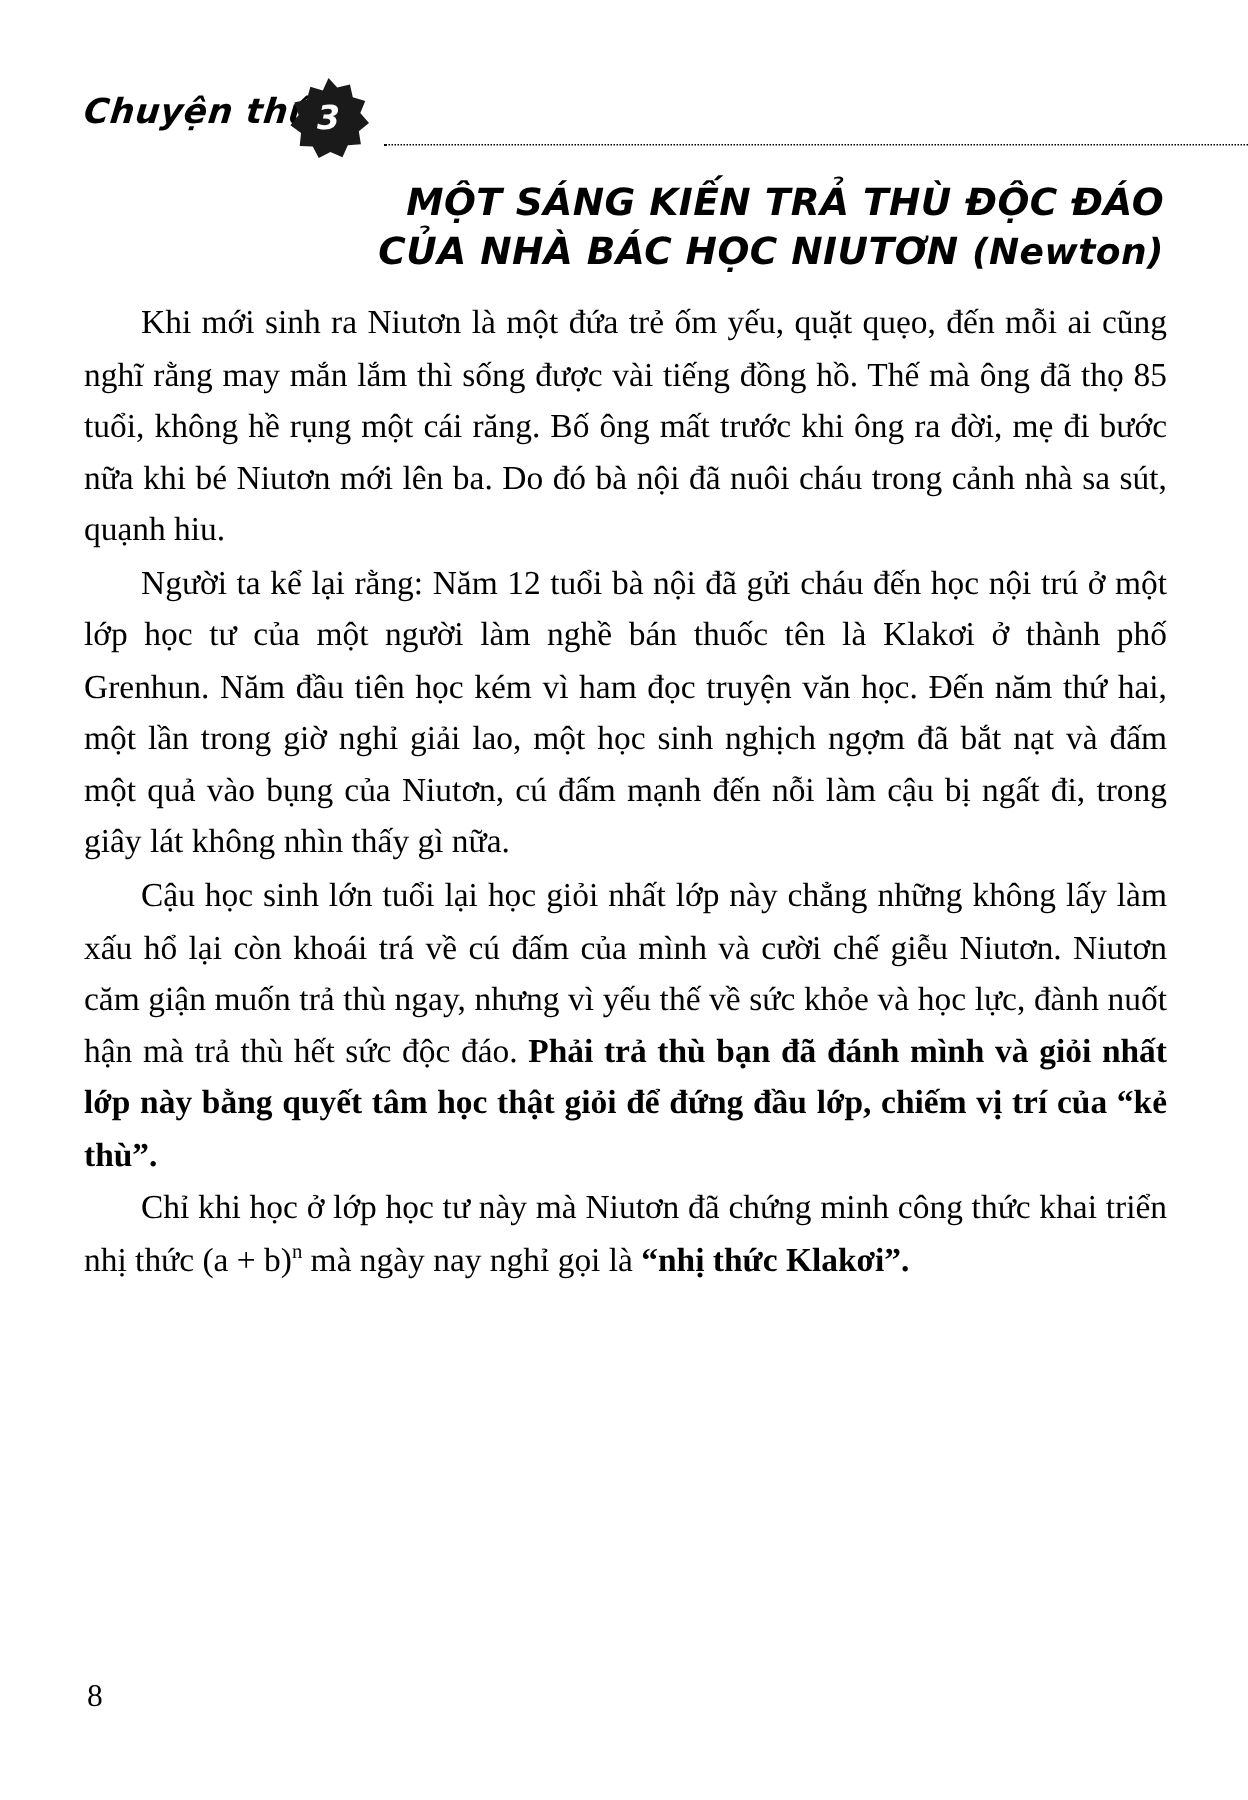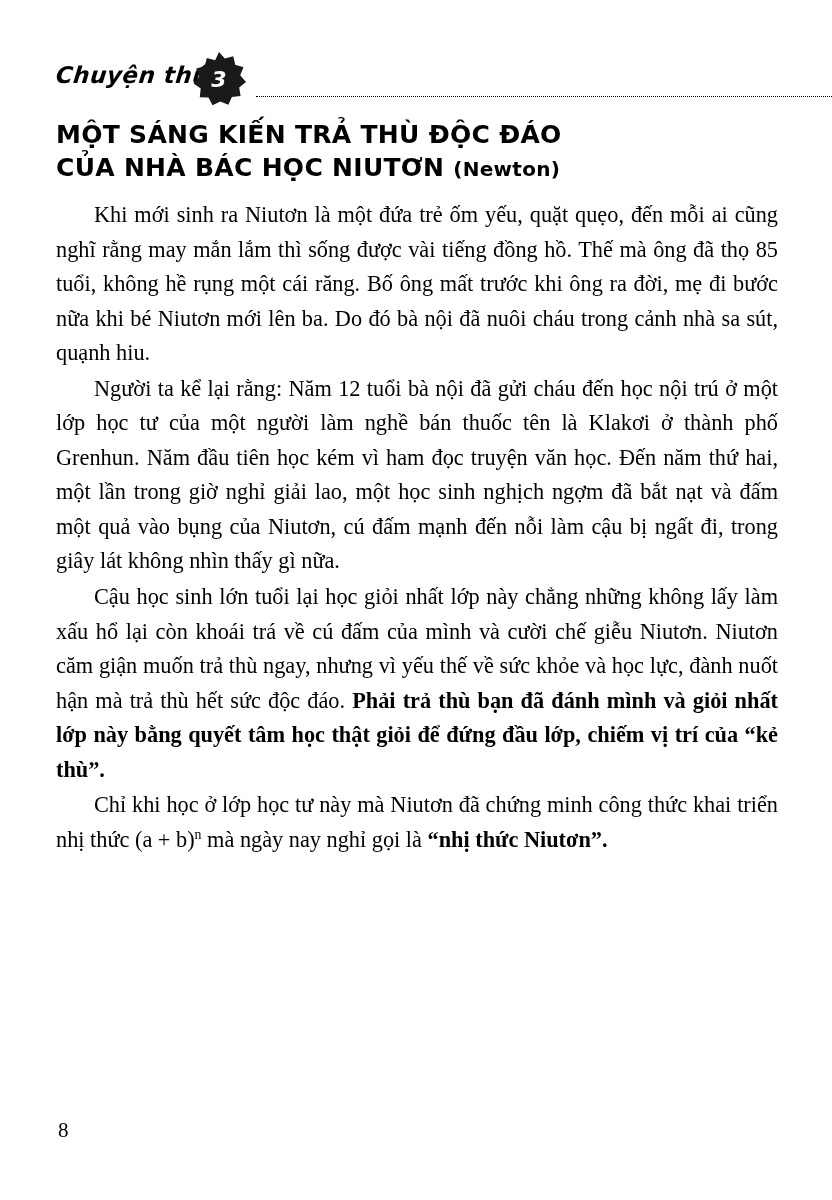--- a/index.html
+++ b/index.html
@@ -72,29 +72,30 @@
     width: 576px;
     border-top: 1px dotted #000;
   }
 
   
   .title-block {
     position: absolute;
     top: 118px;
     left: 56px;
     width: 720px;
-    text-align: left;
+    text-align: right;
     font-family: "DejaVu Sans", sans-serif;
     font-weight: 700;
+    font-style: italic;
     font-size: 25px;
     line-height: 1.32;
     letter-spacing: 0.3px;
   }
   .title-block .ln2 .paren {
-    font-size: 20px;
+    font-size: 24px;
   }
 
   
   .body-text {
     position: absolute;
     top: 198px;
     left: 56px;
     width: 722px;
     font-size: 22.3px;
     line-height: 1.55;
@@ -148,18 +149,18 @@
     <div class="ln2">
       <span>CỦA NHÀ BÁC HỌC NIUTƠN</span>
       <span class="paren">(Newton)</span>
     </div>
   </div>
 
   <div class="body-text">
     <p>Khi mới sinh ra Niutơn là một đứa trẻ ốm yếu, quặt quẹo, đến mỗi ai cũng nghĩ rằng may mắn lắm thì sống được vài tiếng đồng hồ. Thế mà ông đã thọ 85 tuổi, không hề rụng một cái răng. Bố ông mất trước khi ông ra đời, mẹ đi bước nữa khi bé Niutơn mới lên ba. Do đó bà nội đã nuôi cháu trong cảnh nhà sa sút, quạnh hiu.</p>
     <p>Người ta kể lại rằng: Năm 12 tuổi bà nội đã gửi cháu đến học nội trú ở một lớp học tư của một người làm nghề bán thuốc tên là Klakơi ở thành phố Grenhun. Năm đầu tiên học kém vì ham đọc truyện văn học. Đến năm thứ hai, một lần trong giờ nghỉ giải lao, một học sinh nghịch ngợm đã bắt nạt và đấm một quả vào bụng của Niutơn, cú đấm mạnh đến nỗi làm cậu bị ngất đi, trong giây lát không nhìn thấy gì nữa.</p>
     <p><span>Cậu học sinh lớn tuổi lại học giỏi nhất lớp này chẳng những không lấy làm xấu hổ lại còn khoái trá về cú đấm của mình và cười chế giễu Niutơn. Niutơn căm giận muốn trả thù ngay, nhưng vì yếu thế về sức khỏe và học lực, đành nuốt hận mà trả thù hết sức độc đáo. </span><span class="bold">Phải trả thù bạn đã đánh mình và giỏi nhất lớp này bằng quyết tâm học thật giỏi để đứng đầu lớp, chiếm vị trí của “kẻ thù”.</span></p>
-    <p><span>Chỉ khi học ở lớp học tư này mà Niutơn đã chứng minh công thức khai triển nhị thức (a + b)</span><sup>n</sup><span> mà ngày nay nghỉ gọi là </span><span class="bold">“nhị thức Niutơn”.</span></p>
+    <p><span>Chỉ khi học ở lớp học tư này mà Niutơn đã chứng minh công thức khai triển nhị thức (a + b)</span><sup>n</sup><span> mà ngày nay nghỉ gọi là </span><span class="bold">“nhị thức Klakơi”.</span></p>
   </div>
 
   <div class="page-number">8</div>
 
 </div>
 
 </body></html>

